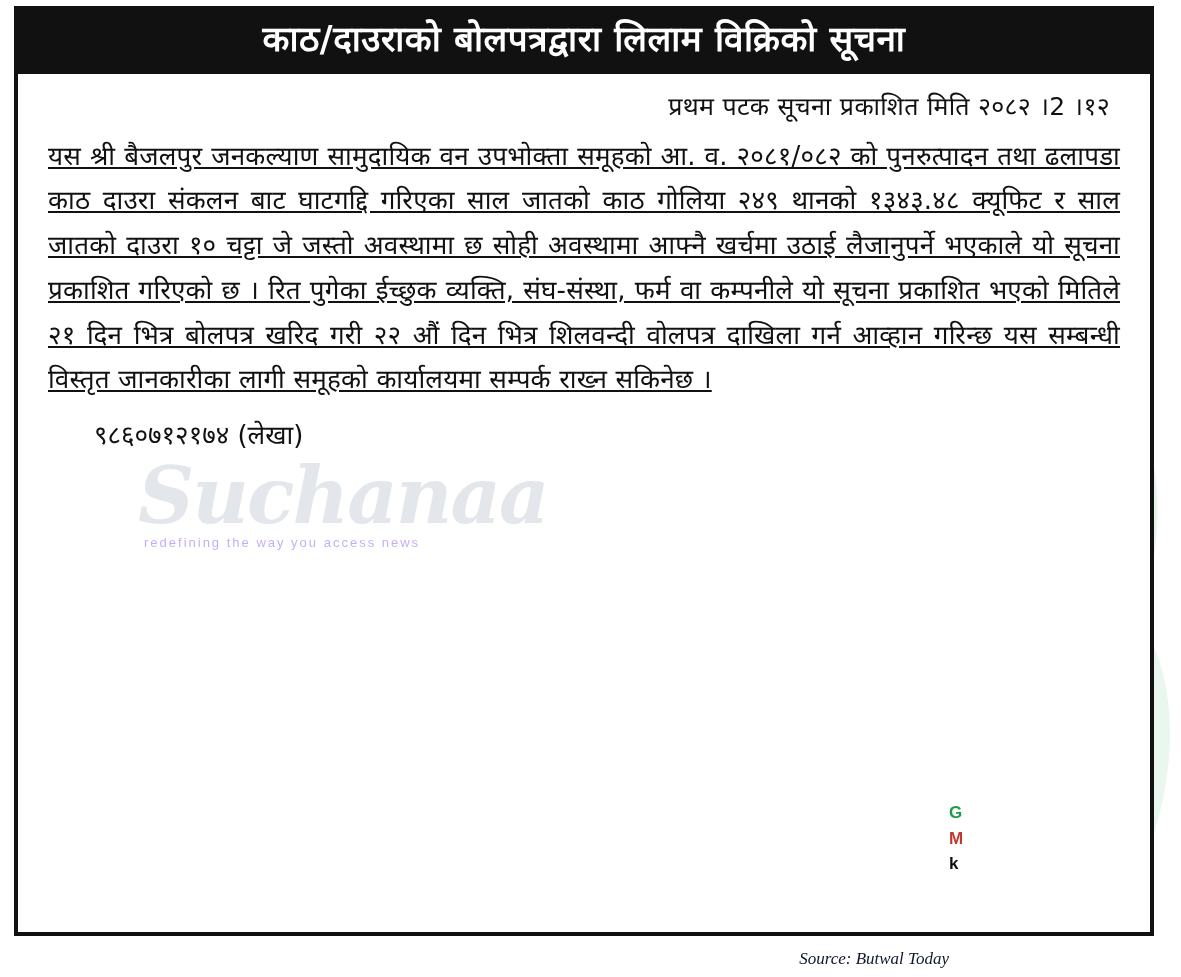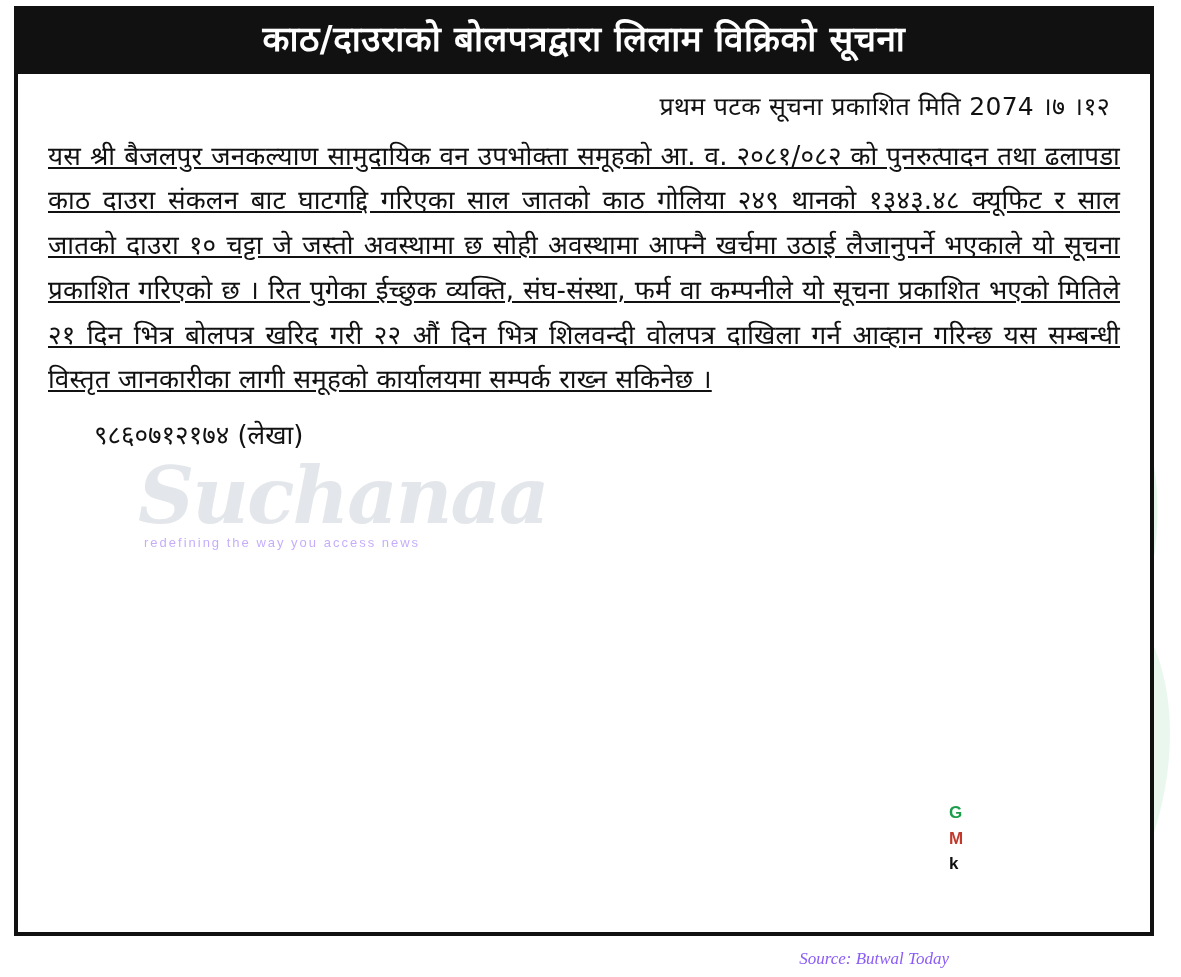--- a/index.html
+++ b/index.html
@@ -158,21 +158,21 @@
   .edge-letters div:nth-child(2) { color: #c0392b; }
   .edge-letters div:nth-child(3) { color: #111111; }
 
   .source-line {
     position: absolute;
     right: 16px;
     bottom: 8px;
     font-family: "Liberation Serif", serif;
     font-style: italic;
     font-size: 17px;
-    color: #8b5cf6;
+    color: #0f172a;
   }
 </style>
 </head>
 <body>
 
 <div class="page">
 
   <div class="leaf" style="left:1060px; top:380px;">
     <svg width="120" height="300" viewBox="0 0 120 300" aria-hidden="true">
       <path d="M60 0 C 10 70, 10 180, 60 290 C 110 180, 110 70, 60 0 Z" fill="#a9e0bd"></path>
@@ -191,21 +191,21 @@
   </div>
 
   <div class="notice">
 
     <div class="notice-header">
       <div class="title">काठ/दाउराको बोलपत्रद्वारा लिलाम विक्रिको सूचना</div>
     </div>
 
     <div class="notice-body">
 
-      <div class="pub-date">प्रथम पटक सूचना प्रकाशित मिति 2074 ।७ ।१२</div>
+      <div class="pub-date">प्रथम पटक सूचना प्रकाशित मिति २०८२ ।2 ।१२</div>
 
       <div class="body-text">
         <p>यस श्री बैजलपुर जनकल्याण सामुदायिक वन उपभोक्ता समूहको आ. व. २०८१/०८२ को पुनरुत्पादन तथा ढलापडा काठ दाउरा संकलन बाट घाटगद्दि गरिएका साल जातको काठ गोलिया २४९ थानको १३४३.४८ क्यूफिट र साल जातको दाउरा १० चट्टा जे जस्तो अवस्थामा छ सोही अवस्थामा आफ्नै खर्चमा उठाई लैजानुपर्ने भएकाले यो सूचना प्रकाशित गरिएको छ । रित पुगेका ईच्छुक व्यक्ति, संघ-संस्था, फर्म वा कम्पनीले यो सूचना प्रकाशित भएको मितिले २१ दिन भित्र बोलपत्र खरिद गरी २२ औं दिन भित्र शिलवन्दी वोलपत्र दाखिला गर्न आव्हान गरिन्छ यस सम्बन्धी विस्तृत जानकारीका लागी समूहको कार्यालयमा सम्पर्क राख्न सकिनेछ ।</p>
       </div>
 
       <div class="contact-block">
         <div class="contact-line-2">९८६०७१२१७४ (लेखा)</div>
       </div>
 
 

